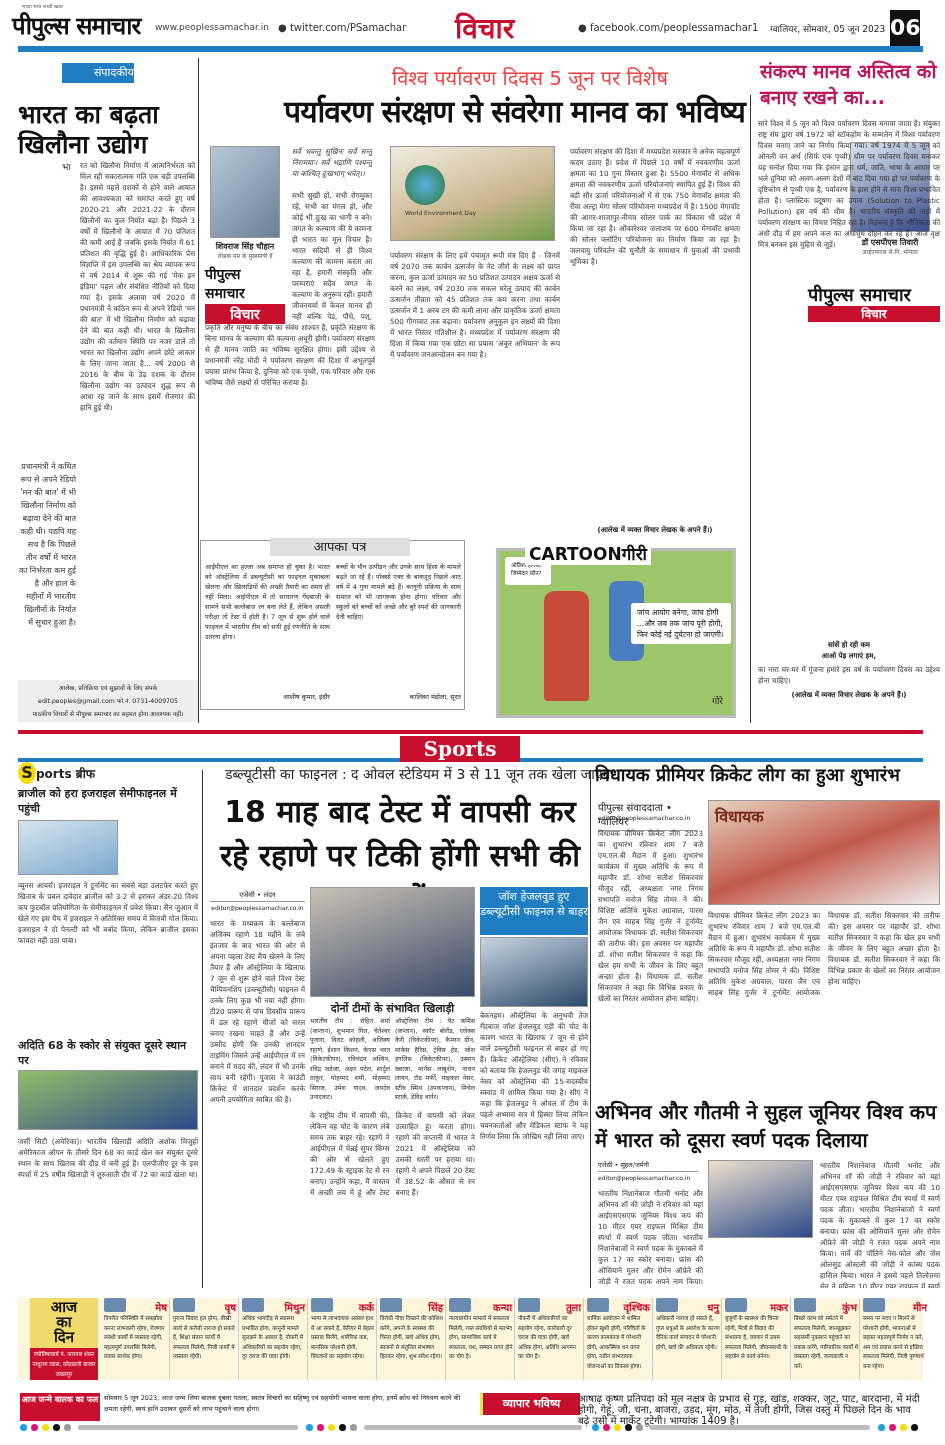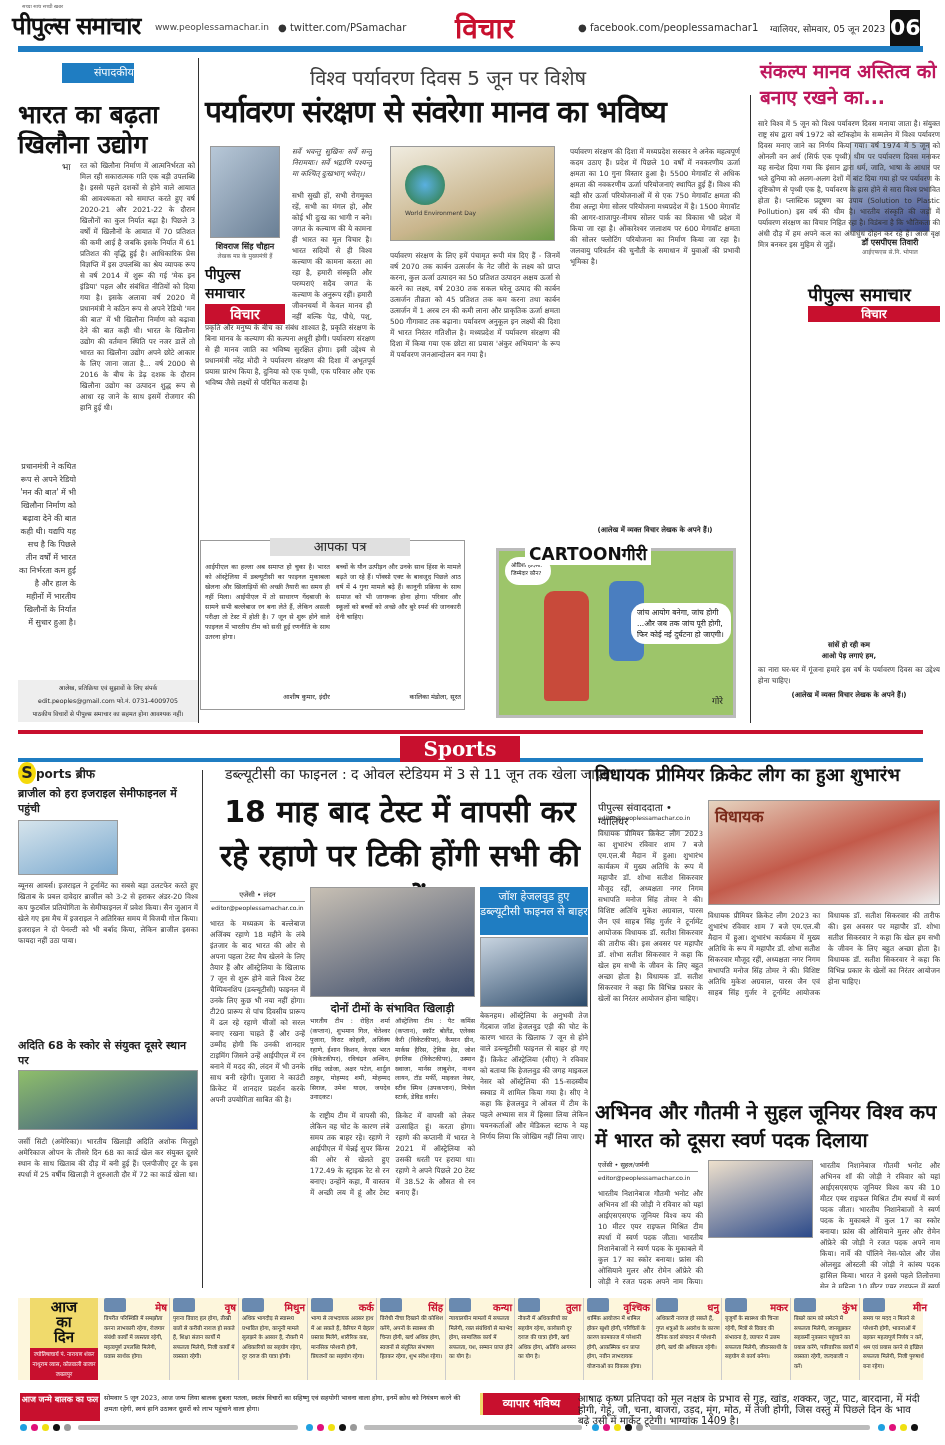--- a/index.html
+++ b/index.html
@@ -11,34 +11,34 @@
 .site{left:155px;top:22px;font-size:9px;color:#444}
 .tw{left:278px;top:22px;font-size:10px;color:#333}
 .section{left:455px;top:8px;font-size:28px;font-weight:bold;color:#c8102e}
 .fb{left:578px;top:22px;font-size:10px;color:#333}
 .date{left:770px;top:22px;font-size:9px;color:#222}
 .pageno{left:890px;top:10px;width:30px;height:36px;background:#111;color:#fff;font-size:22px;font-weight:bold;text-align:center;line-height:36px}
 .blueline{left:18px;top:46px;width:905px;height:6px;background:#1f7dc2}
 .col-text{font-size:7.2px;line-height:11px;color:#333;text-align:justify;overflow:hidden}
 .sampad{left:62px;top:63px;width:72px;height:20px;background:#1f7dc2;color:#fff;font-size:11px;text-align:right;line-height:20px}
 .h-left{left:18px;top:100px;width:170px;font-size:25px;font-weight:bold;line-height:30px;color:#111}
-.kicker{left:310px;top:64px;width:440px;text-align:left;font-size:20px;color:#404040}
-.headline{left:205px;top:90px;width:540px;text-align:left;font-size:30px;font-weight:bold;color:#111;letter-spacing:-1px}
+.kicker{left:310px;top:64px;width:440px;text-align:center;font-size:20px;color:#ef4444}
+.headline{left:205px;top:90px;width:540px;text-align:right;font-size:30px;font-weight:bold;color:#111;letter-spacing:-1px}
 .photo{background:linear-gradient(135deg,#b8c8d8,#6a7f95);border:1px solid #999}
 .cap{font-size:8px;text-align:center;color:#222}
 .subcap{font-size:6px;text-align:center;color:#555}
 .vichar-logo{font-size:18px;font-weight:bold;color:#111}
 .vichar-bar{background:#c8102e;color:#fff;font-weight:bold;text-align:center}
 .right-h{left:760px;top:58px;width:180px;font-size:19px;font-weight:bold;line-height:26px;color:#be185d}
 .rule-v{background:#333;width:1px}
 .aapka{left:200px;top:540px;width:265px;height:170px;border:1px solid #999}
 .aapka-title{left:270px;top:538px;width:140px;height:18px;background:#e0e0e0;text-align:center;font-size:13px;line-height:18px}
 .cartoon{left:496px;top:548px;width:240px;height:170px;border:3px solid #bbb;background:#9dc56a}
 .cartoon-title{left:525px;top:542px;background:#fff;padding:0 4px;font-size:17px;font-weight:bold;color:#111}
-.bubble{background:#fff;border-radius:14px;font-size:7.5px;color:#111;padding:4px 6px;line-height:11px}
+.bubble{background:#fff;border-radius:3px;font-size:7.5px;color:#111;padding:4px 6px;line-height:11px}
 .redline{left:18px;top:730px;width:905px;height:4px;background:#c8102e}
 .sports-tab{left:400px;top:736px;width:120px;height:26px;background:#c8102e;color:#fff;font-size:20px;font-weight:bold;text-align:center;line-height:26px;font-family:"DejaVu Serif",serif}
 .blueline2{left:18px;top:758px;width:905px;height:4px;background:#1f7dc2}
 .sb-title{left:18px;top:762px;font-size:12px;font-weight:bold}
 .sb-s{display:inline-block;width:18px;height:22px;background:#f5d90a;border-radius:50%;text-align:center;font-size:16px;line-height:22px}
 .sp-kicker{left:225px;top:764px;font-size:14px;color:#222}
 .sp-head{left:210px;top:790px;width:380px;font-size:30px;font-weight:bold;line-height:44px;color:#111;text-align:center}
 .mla-head{left:595px;top:762px;width:345px;font-size:18px;font-weight:bold;color:#111}
 .haze-box{left:480px;top:887px;width:108px;height:48px;background:#1f7dc2;color:#fff;font-size:11px;text-align:center;line-height:15px;padding-top:2px}
 .gold-head{left:595px;top:1098px;width:345px;font-size:20px;font-weight:bold;line-height:28px;color:#111}

